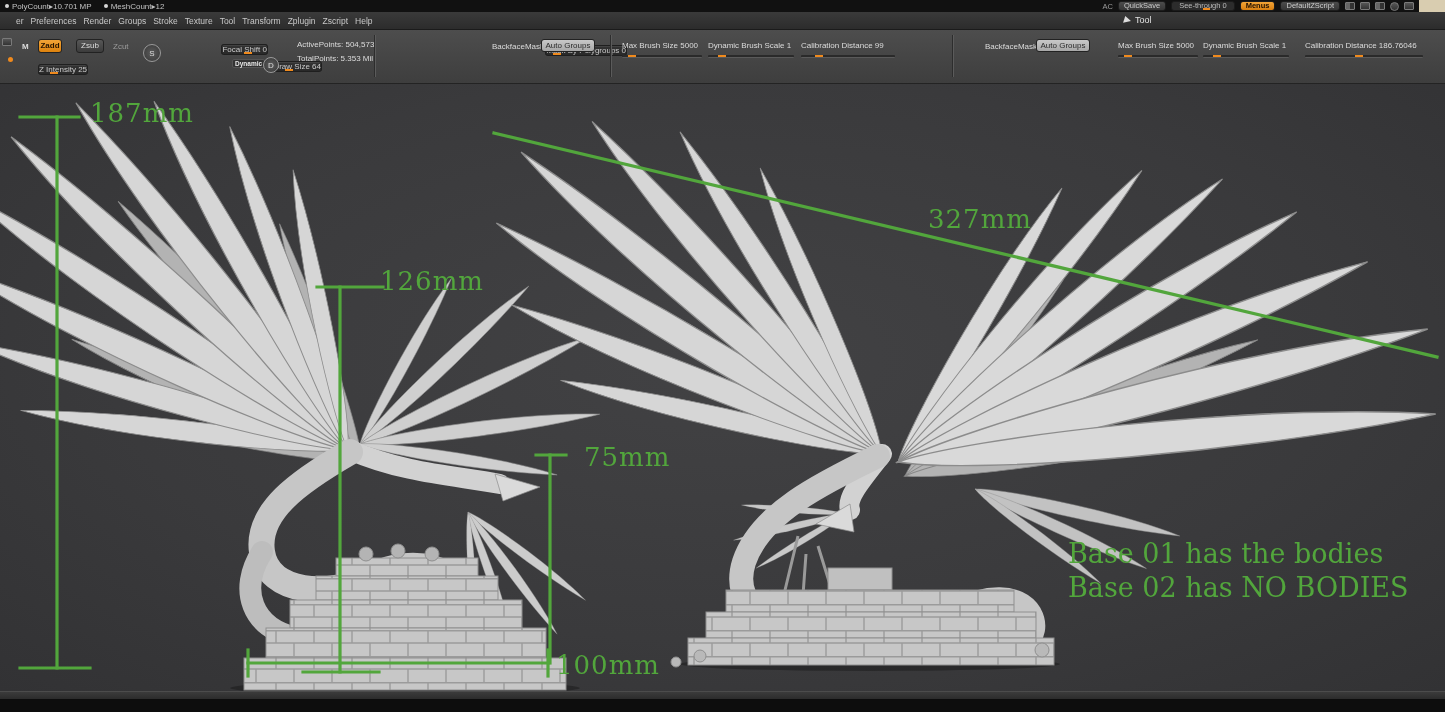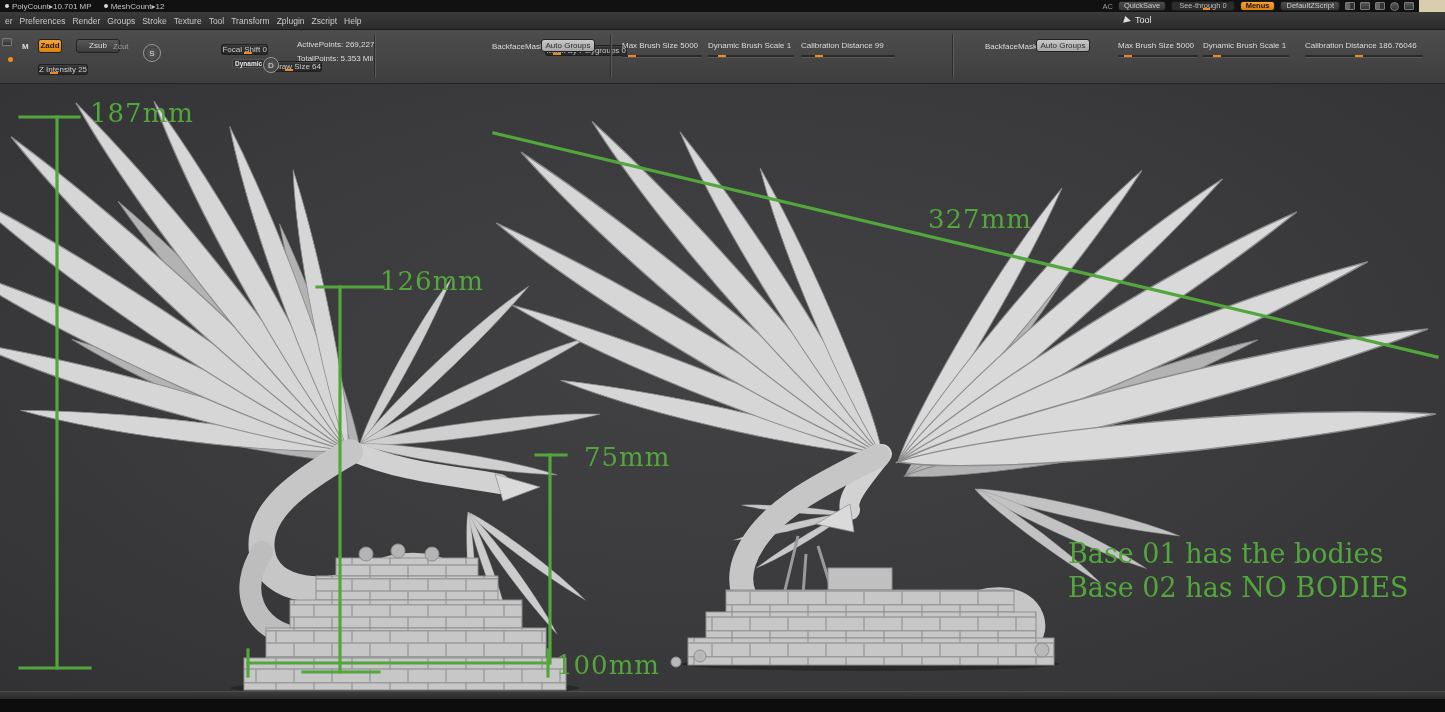--- a/index.html
+++ b/index.html
@@ -14,21 +14,21 @@
   .tb-btn{background:linear-gradient(#4c4c4c,#363636);border:1px solid #1c1c1c;border-radius:3px;padding:0 5px;height:10px;line-height:8px;font-size:7.5px;color:#ccc;display:inline-block}
   .tb-btn.orange{background:linear-gradient(#f2a437,#d87f10);color:#201000;font-weight:bold}
   .tb-slider{position:relative;background:#2c2c2c;border:1px solid #1a1a1a;border-radius:3px;height:10px;line-height:8px;padding:0 7px;font-size:7.5px;color:#bbb;display:inline-block}
   .tb-slider .tick{position:absolute;left:50%;bottom:0;width:7px;height:2px;background:#f08a1d}
   .mini-icon{width:10px;height:8px;border:1px solid #7a7a7a;background:linear-gradient(#565656,#333);display:inline-block;border-radius:1px}
   .mini-icon.split{background:linear-gradient(90deg,#666 45%,#333 55%)}
   .mini-icon.round{border-radius:50%;width:9px;height:9px}
   .corner{width:26px;height:12px;background:#d9cdb0}
 
   
-  .menubar{position:absolute;top:12px;left:0;right:0;height:18px;background:linear-gradient(#3a3a3a,#2c2c2c);border-bottom:1px solid #1b1b1b;display:flex;align-items:center;gap:7px;padding:0 5px;font-size:8.5px;color:#c9c9c9;z-index:30}
+  .menubar{position:absolute;top:12px;left:0;right:0;height:18px;background:linear-gradient(#3a3a3a,#2c2c2c);border-bottom:1px solid #1b1b1b;display:flex;align-items:center;gap:7px;padding:0 16px;font-size:8.5px;color:#c9c9c9;z-index:30}
   .menu-item{white-space:nowrap}
   .tool-palette{position:absolute;left:1124px;top:3px;display:flex;align-items:center;gap:4px;color:#e2e2e2;font-size:9px}
   .cursor-icon{width:0;height:0;border-left:7px solid #ddd;border-top:3px solid transparent;border-bottom:4px solid transparent;transform:rotate(18deg);display:inline-block}
 
   
   .toolbar{position:absolute;top:30px;left:0;right:0;height:54px;background:linear-gradient(#4d4d4d,#3e3e3e);border-bottom:1px solid #232323;z-index:30}
   .abs{position:absolute}
   .lbl{font-size:8px;color:#dcdcdc;white-space:nowrap}
   .lbl.dim{color:#9b9b9b}
   .lbl.strong{font-weight:bold}
@@ -97,35 +97,35 @@
         <span>Tool</span>
       </span>
   </div>
 
   <div class="toolbar">
     <span class="abs mini-icon" style="left:2px;top:8px"></span>
     <span class="abs odot" style="left:8px;top:27px"></span>
 
     <span class="abs lbl strong" style="left:22px;top:12px">M</span>
     <span class="abs btn orange" style="left:38px;top:9px;width:24px;height:14px;line-height:12px">Zadd</span>
-    <span class="abs btn" style="left:76px;top:9px;width:44px;height:14px;line-height:12px">Zsub</span>
+    <span class="abs btn" style="left:76px;top:9px;width:28px;height:14px;line-height:12px">Zsub</span>
     <span class="abs lbl dim" style="left:113px;top:12px">Zcut</span>
     <span class="abs slider" style="left:38px;top:28px;width:100px;height:14px;line-height:12px"><span>Z Intensity 25</span><i class="tick" style="left:22%"></i></span>
 
     <span class="abs circle-icon" style="left:143px;top:14px;width:18px;height:18px">
         <span>S</span>
       </span>
     <span class="abs slider" style="left:167px;top:8px;width:92px;height:13px;line-height:11px"><span>Focal Shift 0</span><i class="tick" style="left:48%"></i></span>
     <span class="abs slider" style="left:167px;top:25px;width:92px;height:15px;line-height:13px"><span>Draw Size 64</span><i class="tick" style="left:24%"></i></span>
     <span class="abs pill" style="left:232px;top:29px">Dynamic</span>
     <span class="abs circle-icon" style="left:263px;top:27px;width:16px;height:16px">
         <span>D</span>
       </span>
 
-    <span class="abs lbl" style="left:297px;top:10px">ActivePoints: 269,227</span>
+    <span class="abs lbl" style="left:297px;top:10px">ActivePoints: 504,573</span>
     <span class="abs lbl" style="left:297px;top:24px">TotalPoints: 5.353 Mil</span>
 
     <i class="vsep" style="left:374px"></i>
     <span class="abs slider" style="left:386px;top:9px;width:92px;height:13px;line-height:11px"><span>Mask By Polygroups 0</span><i class="tick" style="left:8%"></i></span>
 
     <span class="abs lbl" style="left:492px;top:12px">BackfaceMask</span>
     <span class="abs btn light" style="left:541px;top:9px;width:54px;height:13px;line-height:11px">Auto Groups</span>
 
     <i class="vsep" style="left:610px"></i>
     <span class="abs lbl" style="left:622px;top:11px">Max Brush Size 5000</span>

